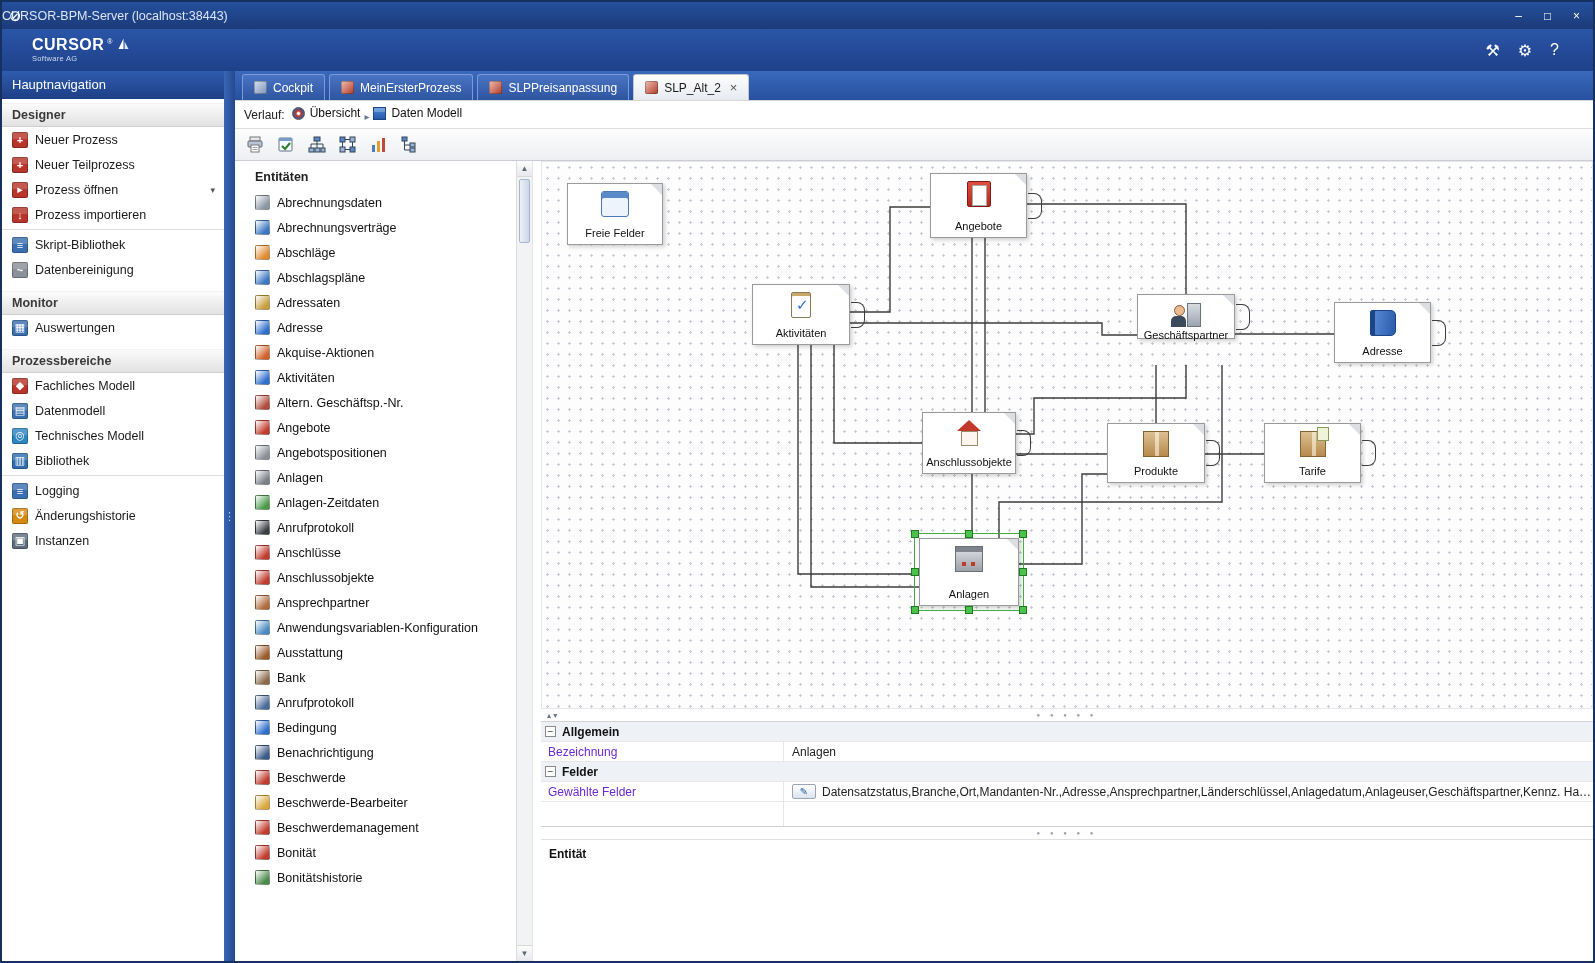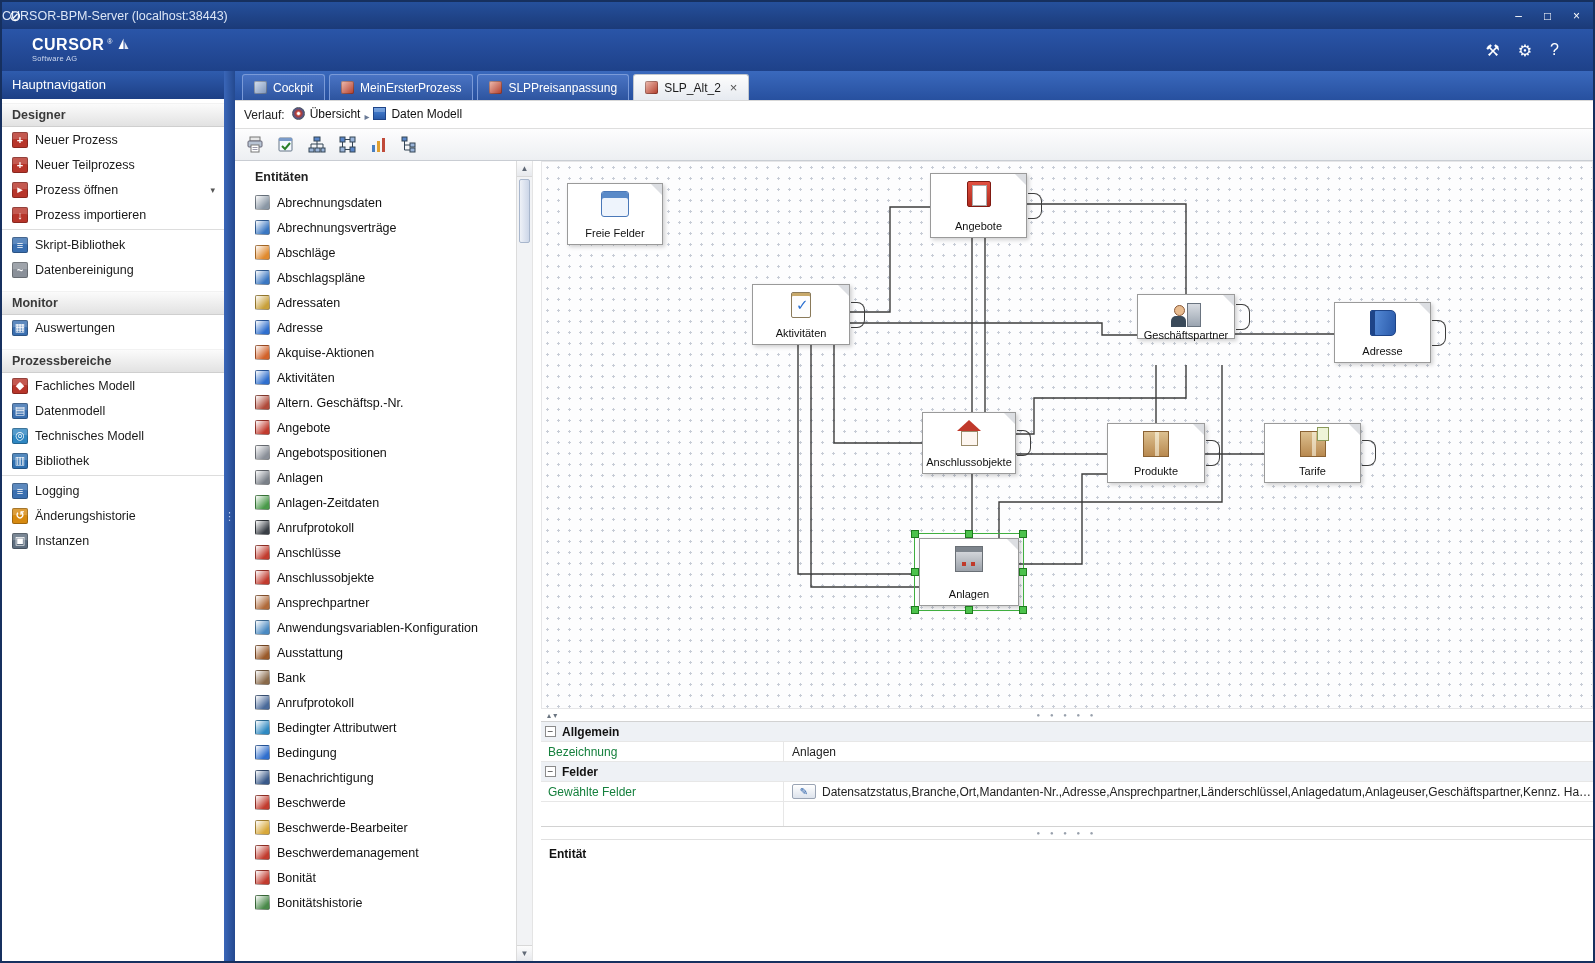--- a/index.html
+++ b/index.html
@@ -43,21 +43,21 @@
 .tab{display:flex;align-items:center;gap:6px;padding:0 11px;margin:3px 2px 0 2px;height:26px;border-radius:3px 3px 0 0;border:1px solid #7a9ad8;border-bottom:none;background:linear-gradient(#4a74c4,#2d549f);color:#fff;font-size:12px;white-space:nowrap}
 .tab.active{background:linear-gradient(#fdfdfd,#e6eaf0);color:#1a1a1a;border-color:#c0c6ce}
 .tab-icon{width:13px;height:13px;border-radius:2px;flex:0 0 13px;box-shadow:inset 0 0 0 1px rgba(0,0,0,.25)}
 .tab-icon.cockpit-icon{background:linear-gradient(135deg,#d8e2f0,#7a92b8)}
 .tab-icon.process-icon{background:linear-gradient(135deg,#f0c0b4,#b03a28)}
 .tab-close{margin-left:3px;color:#555;font-size:13px;line-height:1}
 
 
 .breadcrumb{flex:0 0 28px;background:#fff;border-bottom:1px solid #dedede;display:flex;align-items:center;padding-left:9px;gap:7px}
 .bc-prefix{color:#222}
-.bc-item{display:inline-flex;align-items:flex-start;gap:5px;color:#111}
+.bc-item{display:inline-flex;align-items:flex-end;gap:5px;color:#111}
 .bc-sep{color:#6a7a96;font-size:10px}
 .bc-icon{width:13px;height:13px;display:inline-block}
 .bc-icon.uebersicht-icon{border-radius:50%;background:radial-gradient(circle,#fff 12%,#c0392b 32%,#2a5fa8 78%);border:1px solid #51555e}
 .bc-icon.daten-modell-icon{background:linear-gradient(#4a86d8,#2a5aa8);border:1px solid #1e4488;box-shadow:inset 0 4px 0 rgba(255,255,255,.25)}
 
 
 .toolbar{flex:0 0 32px;background:linear-gradient(#fdfdfe,#edeff2);border-bottom:1px solid #c9cdd3;display:flex;align-items:center;padding-left:8px;gap:7px}
 .tool-btn{width:24px;height:24px;background:none;border:1px solid transparent;border-radius:2px;display:flex;align-items:center;justify-content:center}
 
 
@@ -110,21 +110,21 @@
 .hsplit-arrows{position:absolute;left:6px;font-size:8px;color:#6a7480}
 .dots{font-size:6px;letter-spacing:4px;color:#98a0ac}
 
 
 .props{background:#fff;border-top:1px solid #d2d2d2;border-bottom:1px solid #d2d2d2}
 .prow{display:flex;align-items:center;height:20px;border-bottom:1px solid #e7e7e7}
 .prow.group{background:#eef1f5;font-weight:bold;gap:6px;padding-left:4px}
 .prow.empty{height:24px;border-bottom:none}
 .cbox{width:11px;height:11px;border:1px solid #8a8a8a;background:#fff;font-size:10px;line-height:9px;text-align:center;font-weight:normal;color:#333}
 .pcell{height:100%;display:flex;align-items:center}
-.plabel{flex:0 0 243px;padding-left:7px;border-right:1px solid #e7e7e7;color:#15803d}
+.plabel{flex:0 0 243px;padding-left:7px;border-right:1px solid #e7e7e7;color:#6d28d9}
 .pvalue{flex:1;padding-left:8px;gap:6px;overflow:hidden;white-space:nowrap;color:#222}
 .edit-btn{flex:0 0 24px;height:15px;border:1px solid #9aa4b4;border-radius:2px;background:linear-gradient(#fff,#dde3ec);color:#2a5fa8;font-size:10px;display:inline-flex;align-items:center;justify-content:center}
 .pv-text{overflow:hidden;text-overflow:ellipsis}
 .entity-section{flex:0 0 122px;background:#fff;border-top:1px solid #e0e0e0}
 .es-title{font-weight:bold;font-size:12px;color:#111;padding:7px 8px}
 </style>
 </head>
 <body>
 
 <div class="win">
@@ -400,24 +400,20 @@
               </div>
               <div class="ent-row">
                 <span class="ent-icon" style="background: linear-gradient(135deg, rgb(255, 255, 255) 0%, rgb(138, 106, 74) 75%);"></span>
                 <span class="ent-label">Bank</span>
               </div>
               <div class="ent-row">
                 <span class="ent-icon" style="background: linear-gradient(135deg, rgb(255, 255, 255) 0%, rgb(74, 106, 154) 75%);"></span>
                 <span class="ent-label">Anrufprotokoll</span>
               </div>
               <div class="ent-row">
-                <span class="ent-icon" style="background: linear-gradient(135deg, rgb(255, 255, 255) 0%, rgb(47, 138, 194) 75%);"></span>
-                <span class="ent-label">Bedingter Attributwert</span>
-              </div>
-              <div class="ent-row">
                 <span class="ent-icon" style="background: linear-gradient(135deg, rgb(255, 255, 255) 0%, rgb(47, 111, 206) 75%);"></span>
                 <span class="ent-label">Bedingung</span>
               </div>
               <div class="ent-row">
                 <span class="ent-icon" style="background: linear-gradient(135deg, rgb(255, 255, 255) 0%, rgb(58, 90, 138) 75%);"></span>
                 <span class="ent-label">Benachrichtigung</span>
               </div>
               <div class="ent-row">
                 <span class="ent-icon" style="background: linear-gradient(135deg, rgb(255, 255, 255) 0%, rgb(194, 59, 46) 75%);"></span>
                 <span class="ent-label">Beschwerde</span>

